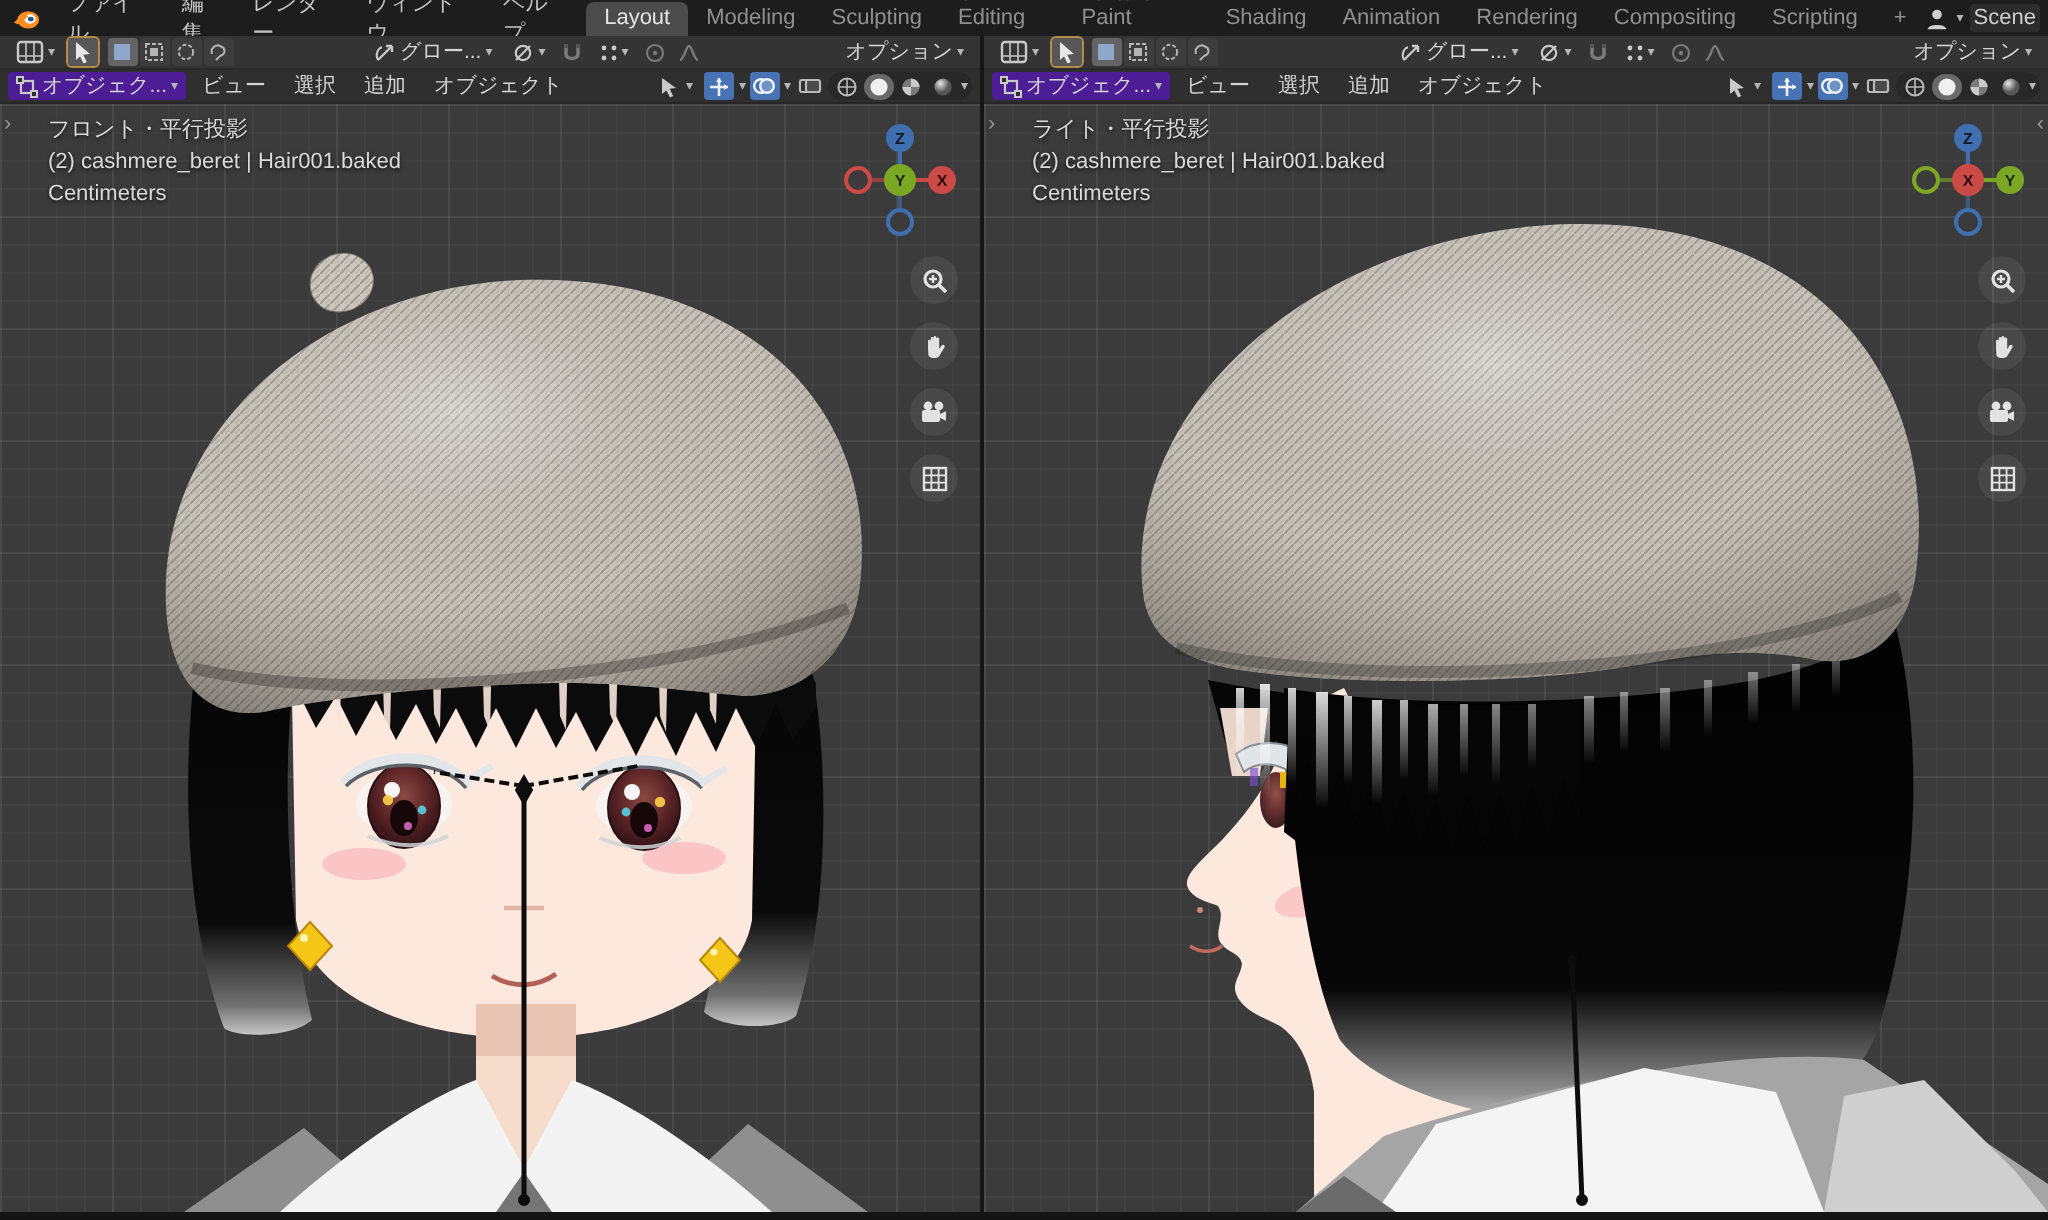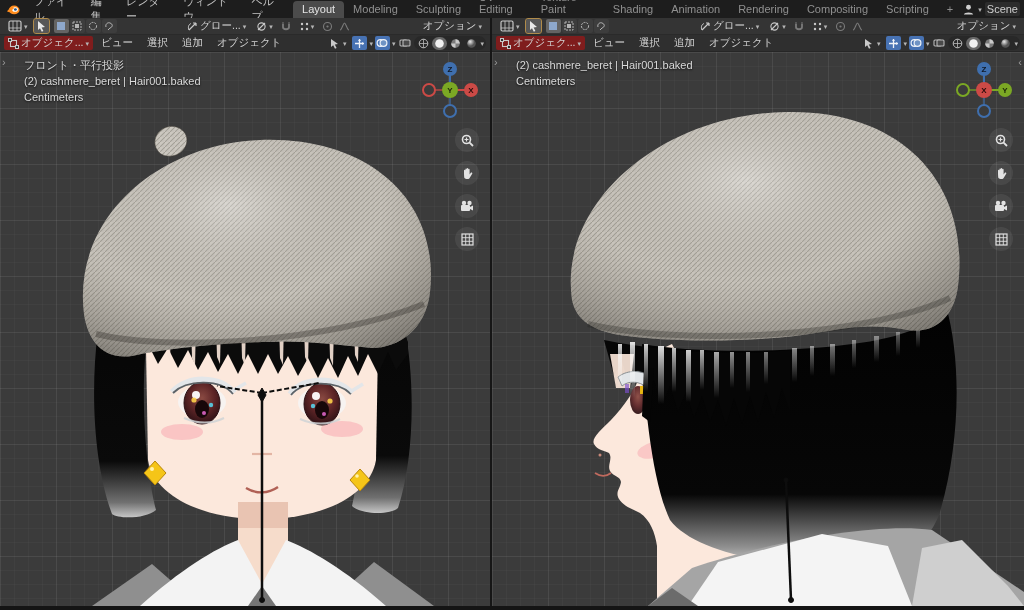--- a/index.html
+++ b/index.html
@@ -28,21 +28,21 @@
   .divider { width:2px; background:#161616; }
   .vp.right { width:532px; }
 
   .vp-row { height:17px; display:flex; align-items:center; font-size:10.5px;
     color:#d4d4d4; padding:0 4px; gap:2px; }
   .row1 { background:#343434; border-bottom:1px solid #2a2a2a; }
   .row2 { background:#2f2f2f; border-bottom:1px solid #262626; }
   .spacer { flex:1; }
   .hbtn { display:flex; align-items:center; gap:2px; padding:0 4px; height:14px;
     border-radius:2px; white-space:nowrap; }
-  .dark-btn { background:#7f1d1d; }
+  .dark-btn { background:#4c1d95; }
   .dd { font-size:7px; color:#b5b5b5; line-height:1; }
   .iconbox { width:15px; height:14px; display:flex; align-items:center; justify-content:center;
     border-radius:2px; }
   .tool-active { outline:1px solid #b08b4a; background:#575757; }
   .sel-group { display:flex; gap:1px; margin-left:3px; }
   .sel-group .iconbox { background:#3d3d3d; }
   .sel-group .iconbox.on { background:#646464; }
   .blue-on { background:#4772b3; }
   .shade-group { display:flex; align-items:center; background:#282828; border-radius:8px;
     padding:0 2px; height:14px; gap:1px; }
@@ -612,20 +612,21 @@
               </svg>
           </span>
           <span class="dd">▾</span>
         </span>
       </div>
 
       <div class="canvas">
         <span class="chev open">›</span>
         <span class="chev close">‹</span>
         <div class="vp-text">
+          <div>ライト・平行投影</div>
           <div class="sub">(2) cashmere_beret | Hair001.baked</div>
           <div class="sub">Centimeters</div>
         </div>
 
         <svg class="nav-gizmo" width="64" height="64" viewBox="0 0 64 64">
           <line x1="32" y1="32" x2="32" y2="12" stroke="#3f6fae" stroke-width="2"></line>
           <line x1="32" y1="32" x2="32" y2="52" stroke="#3f6fae" stroke-width="2" opacity=".6"></line>
           <line x1="32" y1="32" x2="52" y2="32" stroke="#7ba824" stroke-width="2"></line>
           <line x1="32" y1="32" x2="12" y2="32" stroke="#7ba824" stroke-width="2" opacity=".6"></line>
           <circle cx="32" cy="11" r="7" fill="#3f6fae"></circle>

